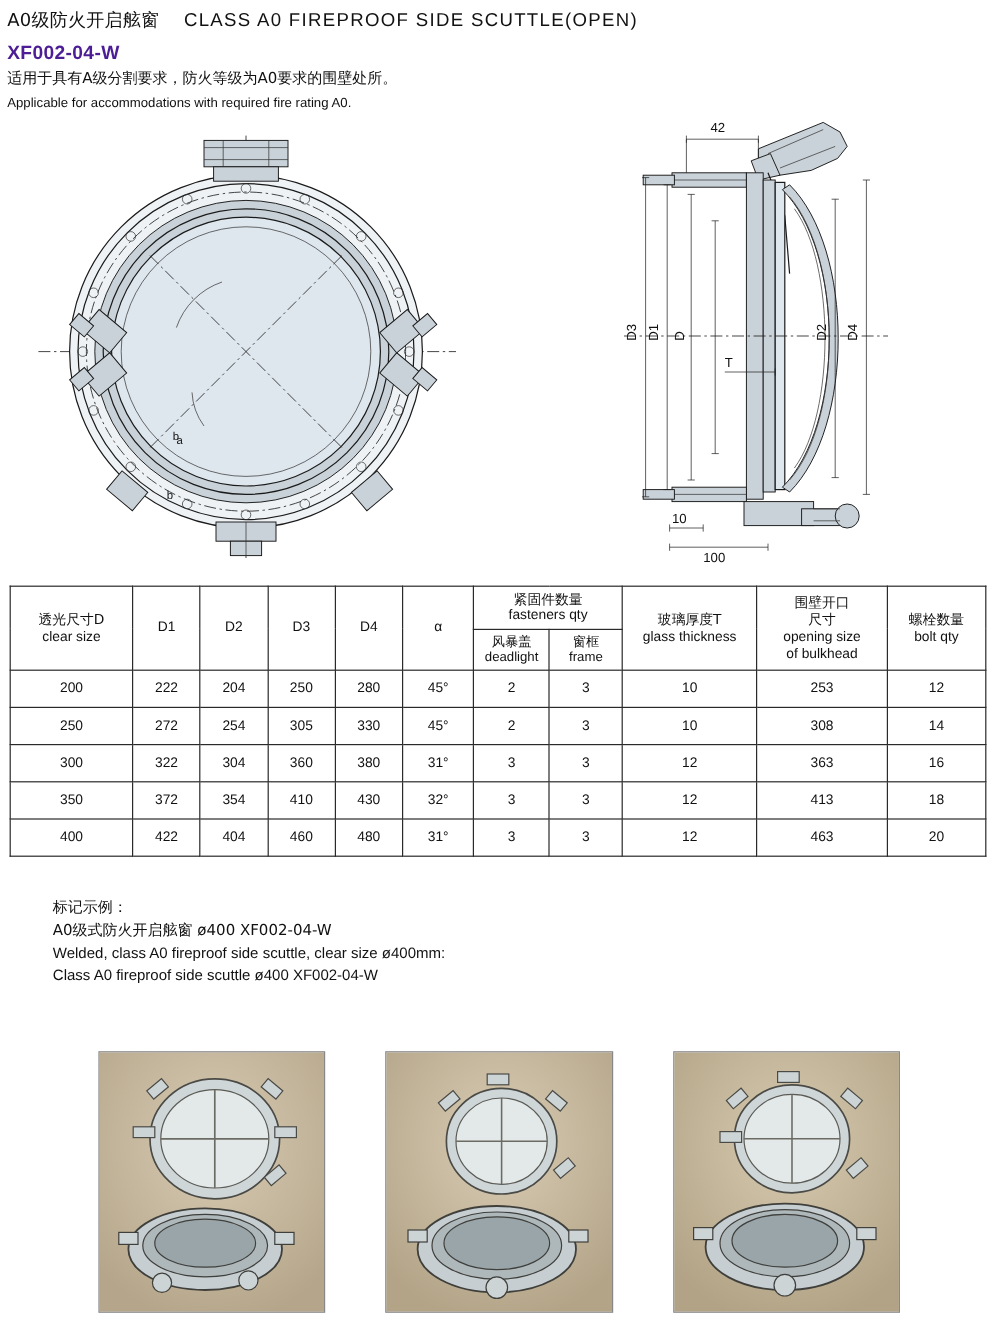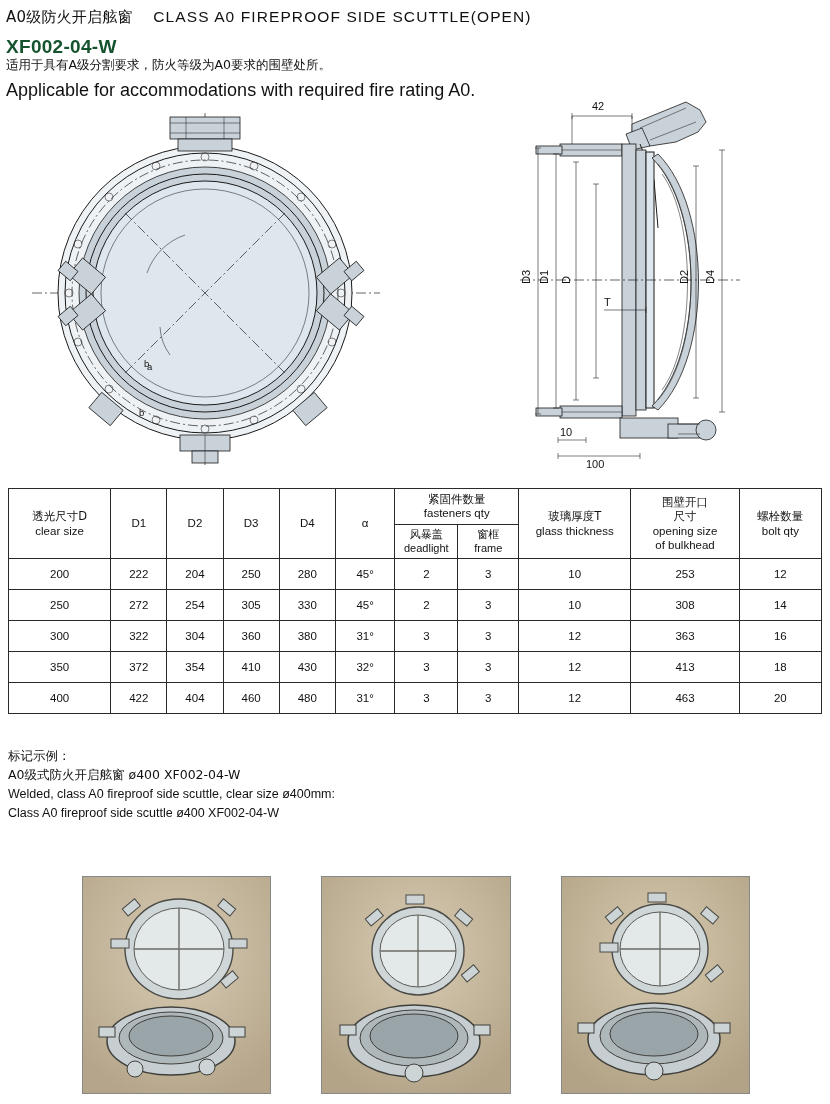--- a/index.html
+++ b/index.html
@@ -15,28 +15,28 @@
 
   
   .title-row{
     position:absolute;left:6px;top:8px;width:818px;
     font-size:16px;letter-spacing:.2px;white-space:nowrap;
   }
   .title-cn{font-family:"DejaVu Sans", sans-serif;font-size:15px;}
   .title-en{font-size:15.5px;letter-spacing:1.1px;margin-left:16px;text-align:right;}
   .code{
     position:absolute;left:6px;top:36px;
-    color:#14532d;font-size:19px;font-weight:600;letter-spacing:.3px;
+    color:#4c1d95;font-size:16px;font-weight:600;letter-spacing:.3px;
   }
   .desc-cn{
     position:absolute;left:6px;top:57px;font-size:12.5px;
     font-family:"DejaVu Sans", sans-serif;
   }
   .desc-en{
-    position:absolute;left:6px;top:80px;font-size:18px;
+    position:absolute;left:6px;top:80px;font-size:11px;
   }
 
   
   .draw-left{position:absolute;left:20px;top:105px;width:420px;height:370px;}
   .draw-right{position:absolute;left:500px;top:88px;width:320px;height:390px;}
   svg{display:block;}
   .ln{stroke:#1a1a1a;fill:none;stroke-width:1;}
   .ln-thin{stroke:#333;fill:none;stroke-width:.6;}
   .ln-dash{stroke:#222;fill:none;stroke-width:.7;stroke-dasharray:10 3 2 3;}
   .ln-dim{stroke:#222;fill:none;stroke-width:.6;}
@@ -57,21 +57,21 @@
   .w-clear{width:108px;}
   .w-d{width:56px;}
   .w-alpha{width:60px;}
   .w-fast{width:60px;}
   .w-glass{width:116px;}
   .w-open{width:112px;}
   .w-bolt{width:86px;}
 
   
   .mark{position:absolute;left:8px;top:746px;width:700px;font-size:12.5px;line-height:1.55;}
-  .mark div{white-space:nowrap;}
+  .mark div{white-space:nowrap;margin-left:36px;}
   .mark .cnline{font-family:"DejaVu Sans",sans-serif;font-size:12.5px;}
 
   
   .photos{position:absolute;left:82px;top:876px;width:668px;height:218px;display:flex;gap:50px;}
   .photo{
     width:190px;height:216px;border:1px solid #888;
     position:relative;overflow:hidden;
     background:linear-gradient(160deg,#cdbfa6 0%,#c3b49a 40%,#b9a98e 100%);
   }
   .photo .inner{position:absolute;inset:0;}

